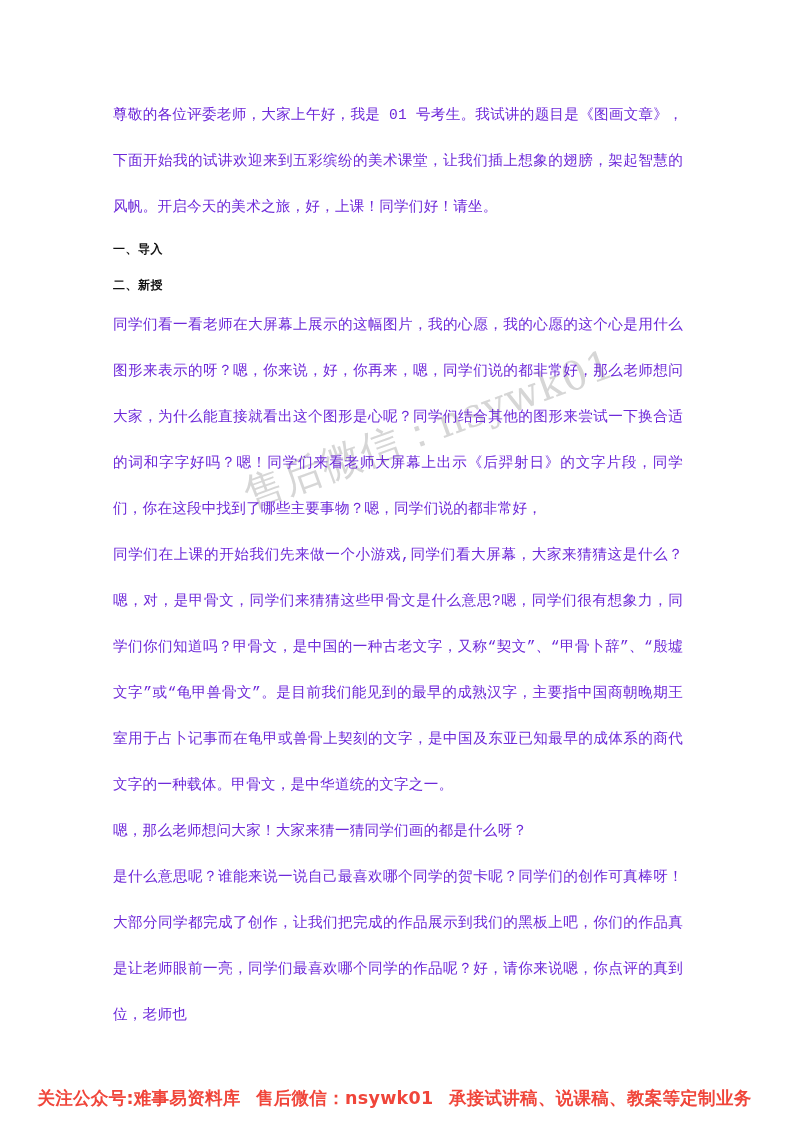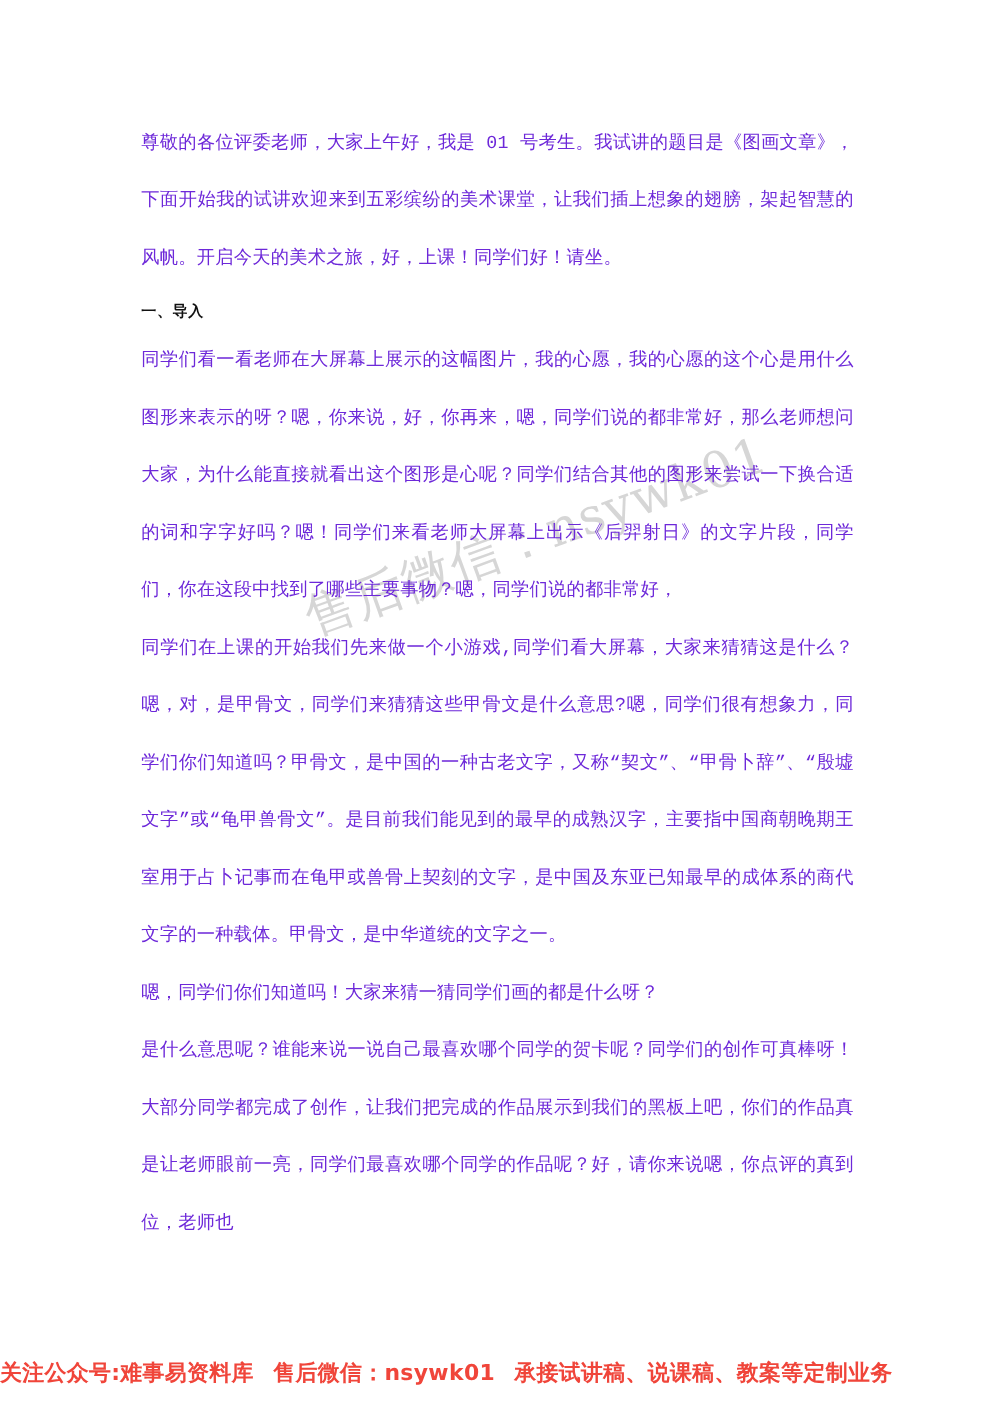--- a/index.html
+++ b/index.html
@@ -56,21 +56,21 @@
     font-size: 40px;
     color: #cfcfcf;
     opacity: 0.85;
     letter-spacing: 1px;
   }
   .footer {
     position: absolute;
     left: 0;
     top: 1086px;
     width: 789px;
-    text-align: left;
+    text-align: center;
     z-index: 5;
   }
   .footer-text {
     display: inline-block;
     font-family: "DejaVu Sans", "Liberation Sans", sans-serif;
     font-size: 17.5px;
     font-weight: bold;
     color: #f0453a;
     letter-spacing: 0.3px;
     white-space: nowrap;
@@ -83,23 +83,24 @@
 
 <div class="page">
 
   <div class="watermark">
     <span>售后微信：nsywk01</span>
   </div>
 
   <div class="content">
     <p class="para">尊敬的各位评委老师，大家上午好，我是 01 号考生。我试讲的题目是《图画文章》，下面开始我的试讲欢迎来到五彩缤纷的美术课堂，让我们插上想象的翅膀，架起智慧的风帆。开启今天的美术之旅，好，上课！同学们好！请坐。</p>
     <h2 class="heading">一、导入</h2>
+    <h2 class="heading">二、新授</h2>
     <p class="para">同学们看一看老师在大屏幕上展示的这幅图片，我的心愿，我的心愿的这个心是用什么图形来表示的呀？嗯，你来说，好，你再来，嗯，同学们说的都非常好，那么老师想问大家，为什么能直接就看出这个图形是心呢？同学们结合其他的图形来尝试一下换合适的词和字字好吗？嗯！同学们来看老师大屏幕上出示《后羿射日》的文字片段，同学们，你在这段中找到了哪些主要事物？嗯，同学们说的都非常好，</p>
     <p class="para">同学们在上课的开始我们先来做一个小游戏,同学们看大屏幕，大家来猜猜这是什么？嗯，对，是甲骨文，同学们来猜猜这些甲骨文是什么意思?嗯，同学们很有想象力，同学们你们知道吗？甲骨文，是中国的一种古老文字，又称“契文”、“甲骨卜辞”、“殷墟文字”或“龟甲兽骨文”。是目前我们能见到的最早的成熟汉字，主要指中国商朝晚期王室用于占卜记事而在龟甲或兽骨上契刻的文字，是中国及东亚已知最早的成体系的商代文字的一种载体。甲骨文，是中华道统的文字之一。</p>
-    <p class="para">嗯，同学们你们知道吗！大家来猜一猜同学们画的都是什么呀？</p>
+    <p class="para">嗯，那么老师想问大家！大家来猜一猜同学们画的都是什么呀？</p>
     <p class="para">是什么意思呢？谁能来说一说自己最喜欢哪个同学的贺卡呢？同学们的创作可真棒呀！大部分同学都完成了创作，让我们把完成的作品展示到我们的黑板上吧，你们的作品真是让老师眼前一亮，同学们最喜欢哪个同学的作品呢？好，请你来说嗯，你点评的真到位，老师也</p>
   </div>
 
   <div class="footer">
     <span class="footer-text">
       <span class="seg">关注公众号:难事易资料库</span>
       <span class="seg">售后微信：nsywk01</span>
       <span class="seg">承接试讲稿、说课稿、教案等定制业务</span>
     </span>
   </div>

